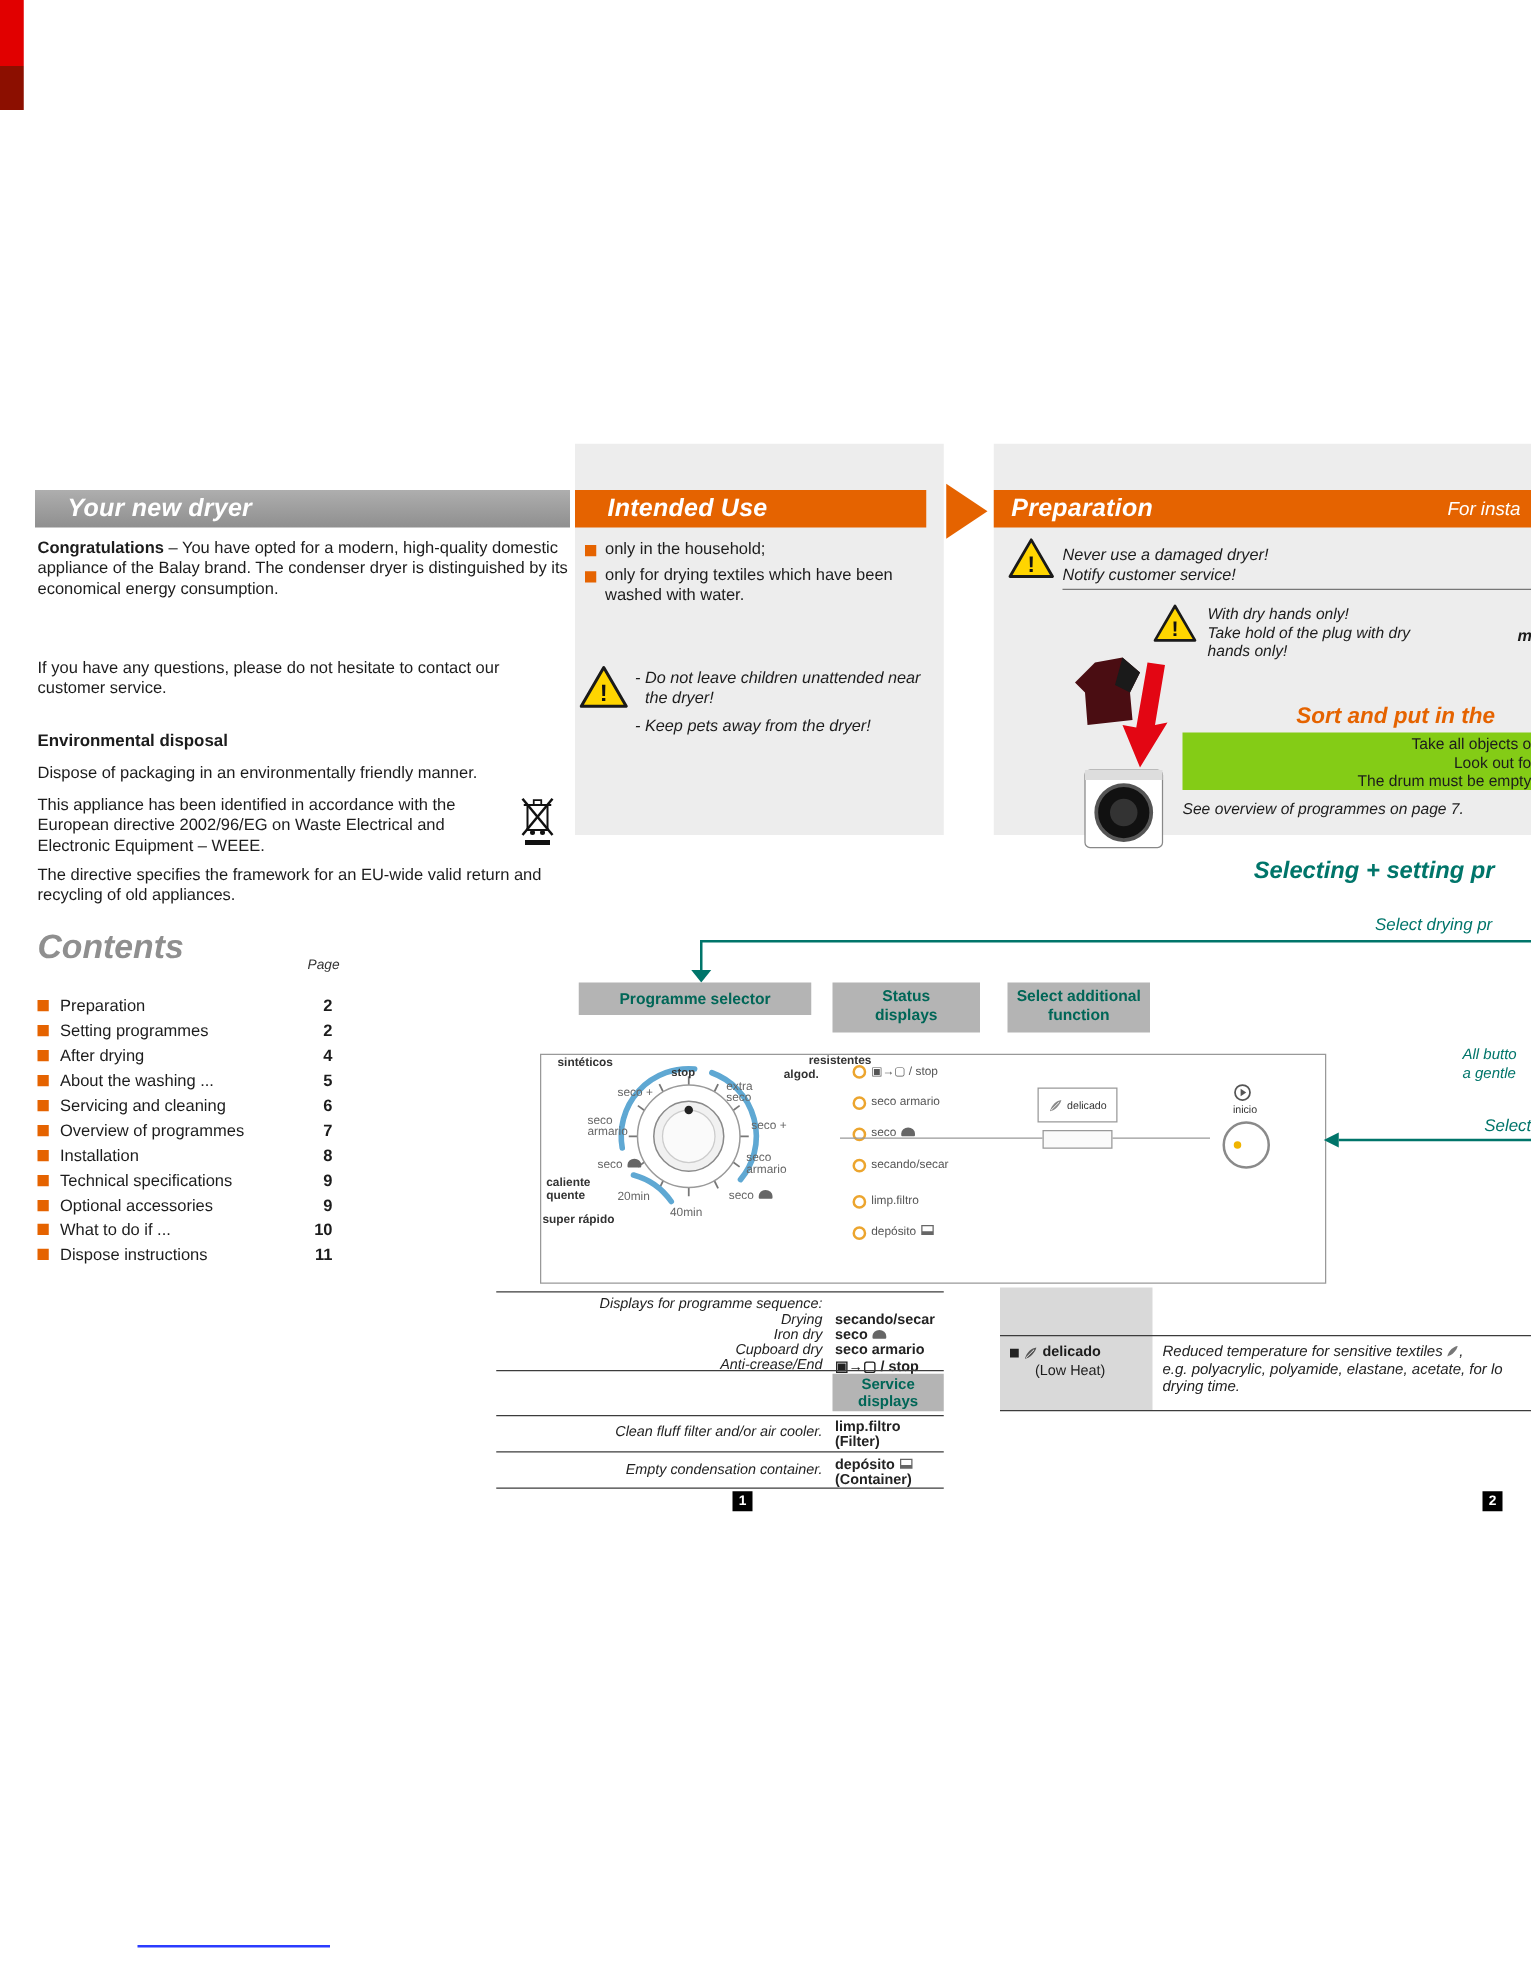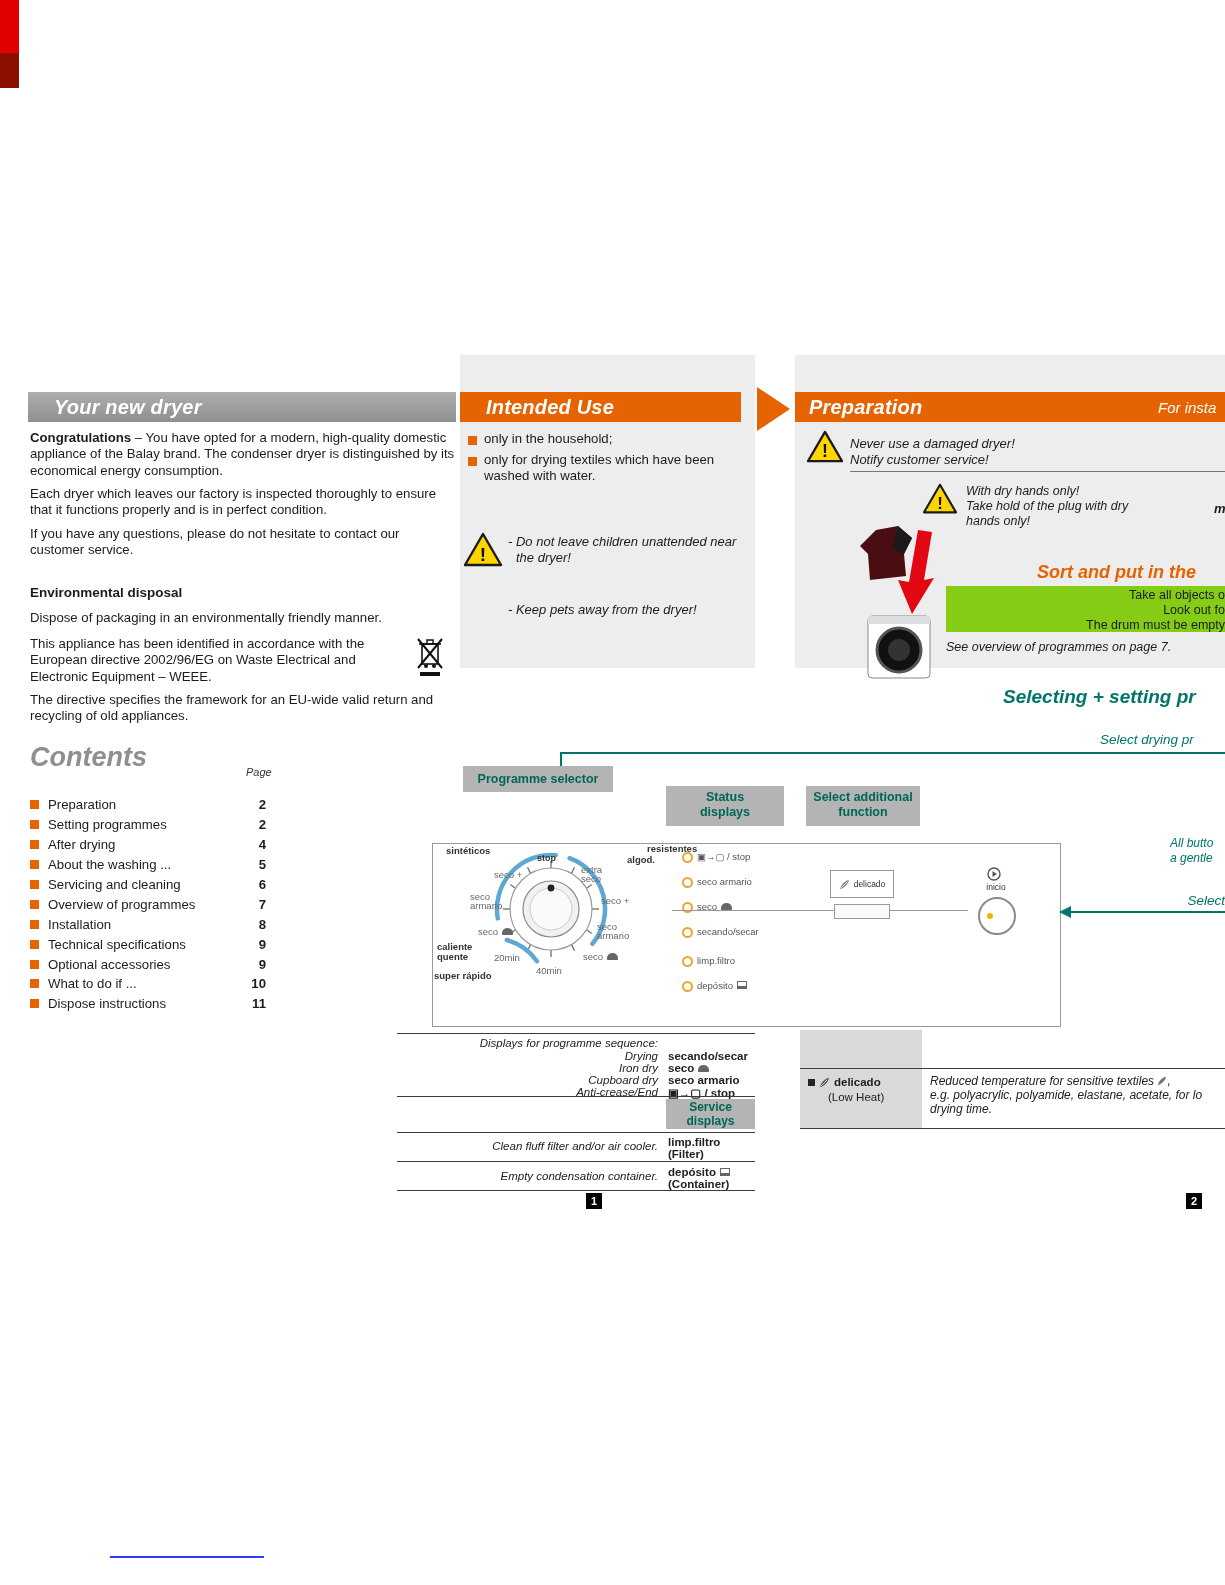--- a/index.html
+++ b/index.html
@@ -42,21 +42,20 @@
 
   <div class="abs" style="left:0;top:0;width:19px;height:88px;background:linear-gradient(180deg,#e10000 60%,#8c0f00 60%);"></div>
 
   <div class="abs" style="left:28px;top:392px;width:428px;height:30px;background:linear-gradient(180deg,#aeaeae,#8f8f8f);display:flex;align-items:center;">
     <span class="bartext" style="color:#fff;">Your new dryer</span>
   </div>
 
   <div class="abs body13" style="left:30px;top:430px;width:426px;">
     <span class="b">Congratulations</span><span> – You have opted for a modern, high-quality domestic appliance of the Balay brand. The condenser dryer is distinguished by its economical energy consumption.</span>
   </div>
-  <div class="abs body13" style="left:30px;top:486px;width:426px;">Each dryer which leaves our factory is inspected thoroughly to ensure that it functions properly and is in perfect condition.</div>
   <div class="abs body13" style="left:30px;top:526px;width:426px;">If you have any questions, please do not hesitate to contact our customer service.</div>
 
   <div class="abs b" style="left:30px;top:585px;font-size:13.5px;">Environmental disposal</div>
   <div class="abs body13" style="left:30px;top:610px;width:426px;">Dispose of packaging in an environmentally friendly manner.</div>
   <div class="abs body13" style="left:30px;top:636px;width:378px;">This appliance has been identified in accordance with the European directive 2002/96/EG on Waste Electrical and Electronic Equipment – WEEE.</div>
 
   <svg class="abs" style="left:415px;top:634px;" width="30" height="44" viewBox="0 0 30 44">
     <rect x="7" y="10" width="16" height="20" fill="none" stroke="#111" stroke-width="1.6"></rect>
     <line x1="4" y1="10" x2="26" y2="10" stroke="#111" stroke-width="1.6"></line>
     <path d="M12 10 L12 6 L18 6 L18 10" fill="none" stroke="#111" stroke-width="1.4"></path>
@@ -139,21 +138,21 @@
   <div class="sqb" style="left:468px;top:436px;"></div>
   <div class="abs body13" style="left:484px;top:431px;width:260px;">only in the household;</div>
   <div class="sqb" style="left:468px;top:457px;"></div>
   <div class="abs body13" style="left:484px;top:452px;width:252px;">only for drying textiles which have been washed with water.</div>
 
   <svg class="abs" style="left:463px;top:532px;" width="40" height="36" viewBox="0 0 40 36">
     <path d="M20 2 L38 33 L2 33 Z" fill="#ffd500" stroke="#1a1a1a" stroke-width="2.4" stroke-linejoin="round"></path>
     <text x="20" y="29" text-anchor="middle" font-size="19" font-weight="bold" fill="#111">!</text>
   </svg>
   <div class="abs it" style="left:508px;top:534px;width:228px;font-size:13px;line-height:16px;text-indent:-8px;padding-left:8px;">- Do not leave children unattended near the dryer!</div>
-  <div class="abs it" style="left:508px;top:573px;width:228px;font-size:13px;line-height:16px;text-indent:-8px;padding-left:8px;margin-top:29px;">- Keep pets away from the dryer!</div>
+  <div class="abs it" style="left:508px;top:573px;width:228px;font-size:13px;line-height:16px;text-indent:-8px;padding-left:8px;">- Keep pets away from the dryer!</div>
 
   <div class="abs graypanel" style="left:795px;top:355px;width:430px;height:313px;"></div>
   <div class="abs orangebar" style="left:795px;top:392px;width:430px;height:30px;">
     <span class="bartext" style="padding-left:14px;">Preparation</span>
   </div>
   <div class="abs it nw" style="left:1158px;top:399px;font-size:15px;color:#fff;">For insta</div>
 
   <svg class="abs" style="left:806px;top:430px;" width="38" height="34" viewBox="0 0 40 36">
     <path d="M20 2 L38 33 L2 33 Z" fill="#ffd500" stroke="#1a1a1a" stroke-width="2.4" stroke-linejoin="round"></path>
     <text x="20" y="29" text-anchor="middle" font-size="19" font-weight="bold" fill="#111">!</text>
@@ -191,21 +190,21 @@
   </div>
   <div class="abs it nw" style="left:946px;top:640px;font-size:12.5px;">See overview of programmes on page 7.</div>
 
   <div class="abs it b nw teal" style="left:1003px;top:686px;font-size:19px;">Selecting + setting pr</div>
   <div class="abs it nw teal" style="left:1100px;top:732px;font-size:13.5px;">Select drying pr</div>
 
   <div class="abs" style="left:560px;top:752px;width:665px;height:2px;background:#00756a;"></div>
   <div class="abs" style="left:560px;top:752px;width:2px;height:24px;background:#00756a;"></div>
   <div class="abs" style="left:553px;top:776px;width:0;height:0;border-left:8px solid transparent;border-right:8px solid transparent;border-top:10px solid #00756a;"></div>
 
-  <div class="abs hdrbox" style="left:463px;top:766px;width:150px;height:26px;line-height:26px;">Programme selector</div>
+  <div class="abs hdrbox" style="left:463px;top:786px;width:186px;height:26px;line-height:26px;">Programme selector</div>
   <div class="abs hdrbox" style="left:666px;top:786px;width:118px;height:40px;padding-top:4px;box-sizing:border-box;line-height:15px;">
     <div>Status</div>
     <div>displays</div>
   </div>
   <div class="abs hdrbox" style="left:806px;top:786px;width:114px;height:40px;padding-top:4px;box-sizing:border-box;line-height:15px;">
     <div>Select additional</div>
     <div>function</div>
   </div>
 
   <div class="abs" style="left:432px;top:843px;width:627px;height:182px;border:1px solid #999;background:#fff;"></div>

